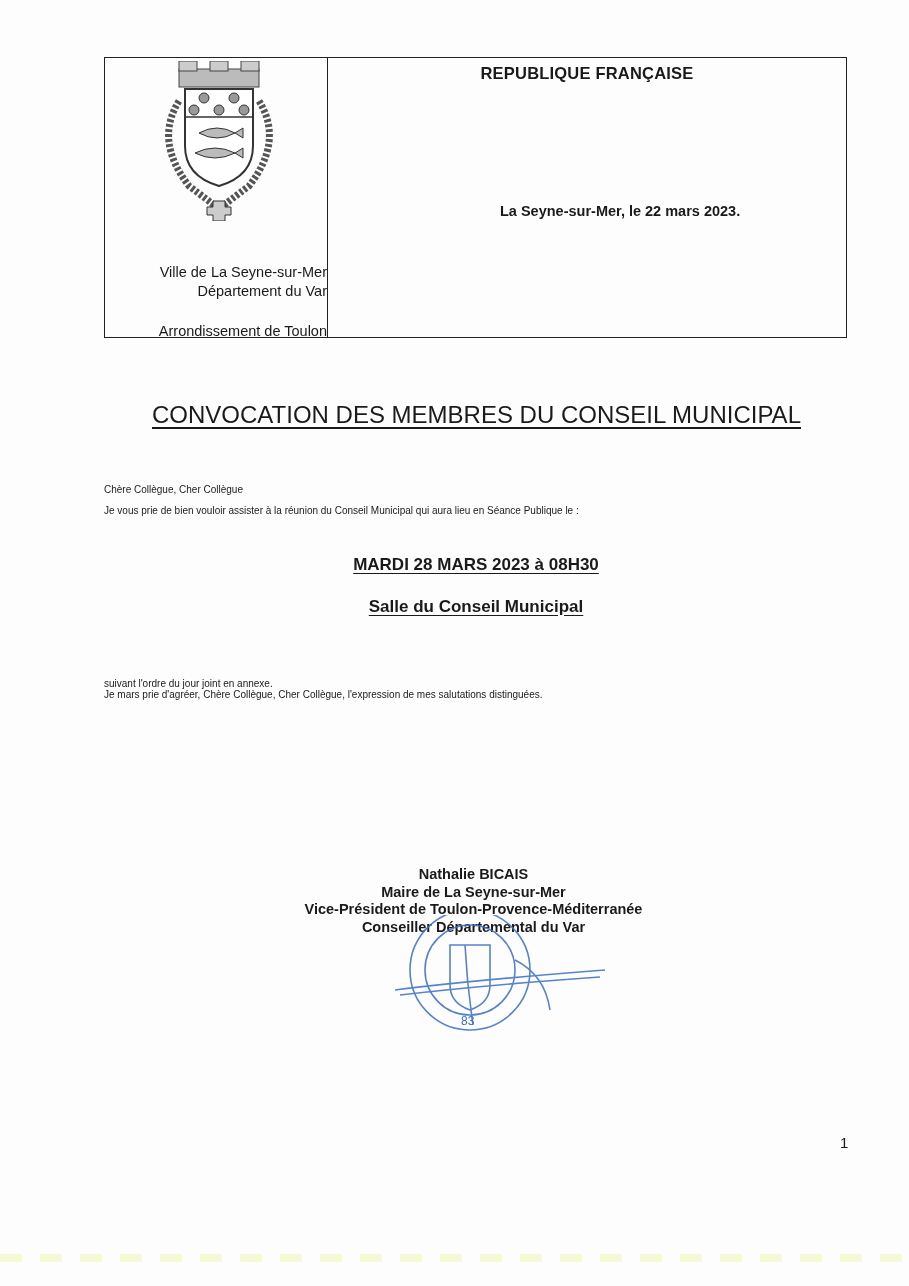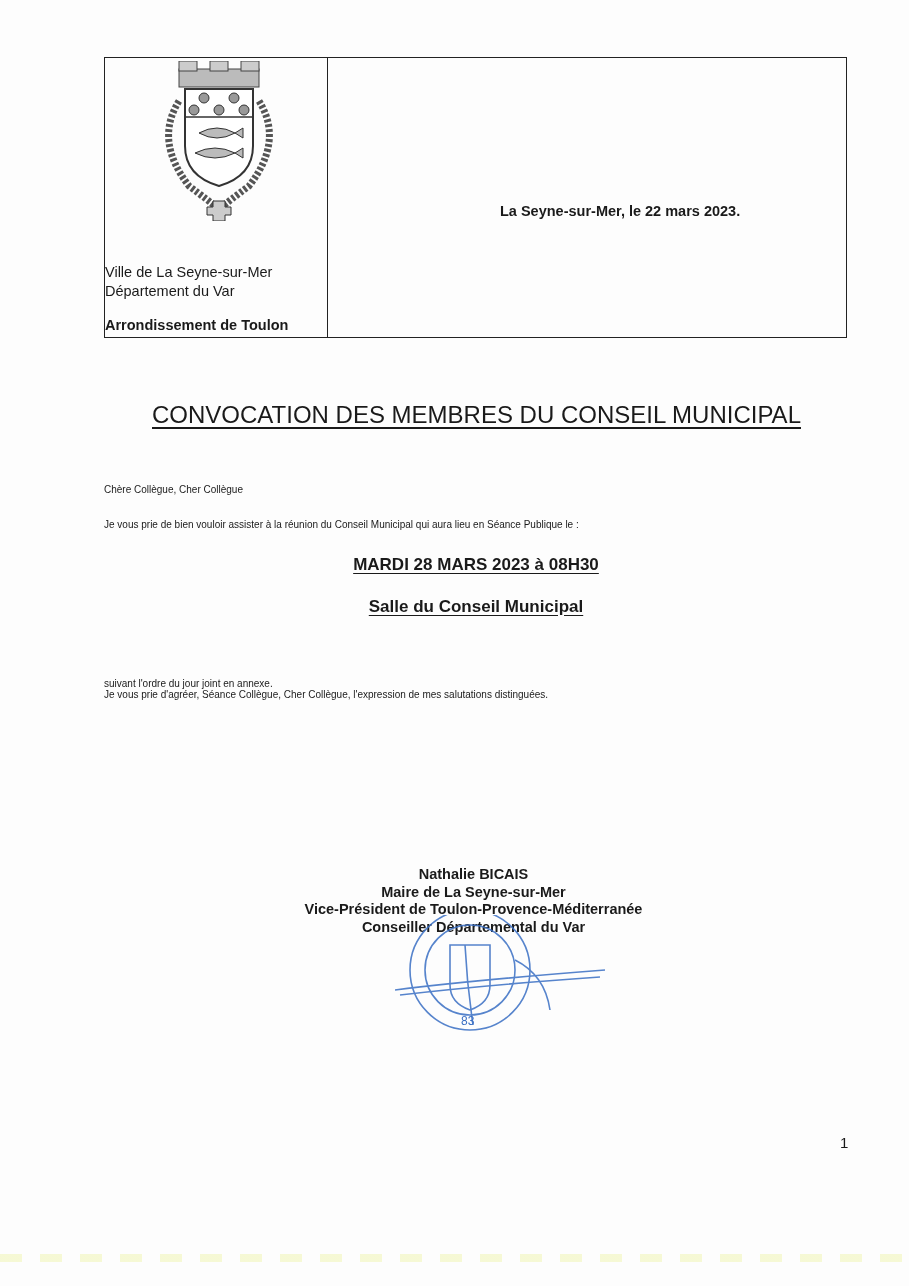--- a/index.html
+++ b/index.html
@@ -9,23 +9,23 @@
     }
     .header-box {
       position: absolute; left: 104px; top: 57px; width: 743px; height: 281px;
       border: 1.5px solid #222; box-sizing: border-box; display: flex;
     }
     .header-left {
       width: 223px; border-right: 1.5px solid #222; position: relative; box-sizing: border-box;
     }
     .crest { position: absolute; left: 44px; top: 3px; width: 140px; height: 160px; }
     .left-lines {
-      position: absolute; left: 0; right: 0; top: 205px; text-align: left; font-size: 14.5px; line-height: 19px;
+      position: absolute; left: 0; right: 0; top: 205px; text-align: right; font-size: 14.5px; line-height: 19px;
     }
-    .left-lines .gap { margin-top: 15px; font-weight: bold; }
+    .left-lines .gap { margin-top: 21px; }
     .header-right { flex: 1; position: relative; }
     .rep {
       position: absolute; top: 6px; left: 0; right: 0; text-align: center;
       font-weight: bold; font-size: 16.5px; letter-spacing: 0.2px;
     }
     .commune {
       position: absolute; top: 56px; left: 0; right: 0; text-align: center;
       font-weight: bold; font-size: 25.5px;
     }
     .dateline {
@@ -78,34 +78,35 @@
 
       <path d="M64 140 H76 V146 H82 V154 H76 V160 H64 V154 H58 V146 H64 Z" fill="#ccc" stroke="#333"></path>
     </svg>
     <div class="left-lines">
       <div>Ville de La Seyne-sur-Mer</div>
       <div>Département du Var</div>
       <div class="gap">Arrondissement de Toulon</div>
     </div>
   </div>
   <div class="header-right">
+    <div class="rep">REPUBLIQUE FRANÇAISE</div>
     <div class="dateline">La Seyne-sur-Mer, le 22 mars 2023.</div>
   </div>
 </div>
 
 <div class="title">CONVOCATION DES MEMBRES DU CONSEIL MUNICIPAL</div>
 
 <div class="p" style="top:484px">Chère Collègue, Cher Collègue</div>
-<div class="p" style="top:519px">Je vous prie de bien vouloir assister à la réunion du Conseil Municipal qui aura lieu en Séance Publique le :</div>
+<div class="p" style="top:505px">Je vous prie de bien vouloir assister à la réunion du Conseil Municipal qui aura lieu en Séance Publique le :</div>
 
 <div class="center-bold" style="top:555px">MARDI 28 MARS 2023 à 08H30</div>
 <div class="center-bold" style="top:597px">Salle du Conseil Municipal</div>
 
 <div class="p" style="top:678px">suivant l'ordre du jour joint en annexe.</div>
-<div class="p" style="top:689px">Je vous prie d'agréer, Séance Collègue, Cher Collègue, l'expression de mes salutations distinguées.</div>
+<div class="p" style="top:689px">Je mars prie d'agréer, Chère Collègue, Cher Collègue, l'expression de mes salutations distinguées.</div>
 
 <div class="sig">
   <div>Nathalie BICAIS</div>
   <div>Maire de La Seyne-sur-Mer</div>
   <div>Vice-Président de Toulon-Provence-Méditerranée</div>
   <div>Conseiller Départemental du Var</div>
 </div>
 
 <svg class="stamp" viewBox="0 0 220 120">
   <g fill="none" stroke="#3a6fc4" stroke-width="1.6" opacity="0.85">

